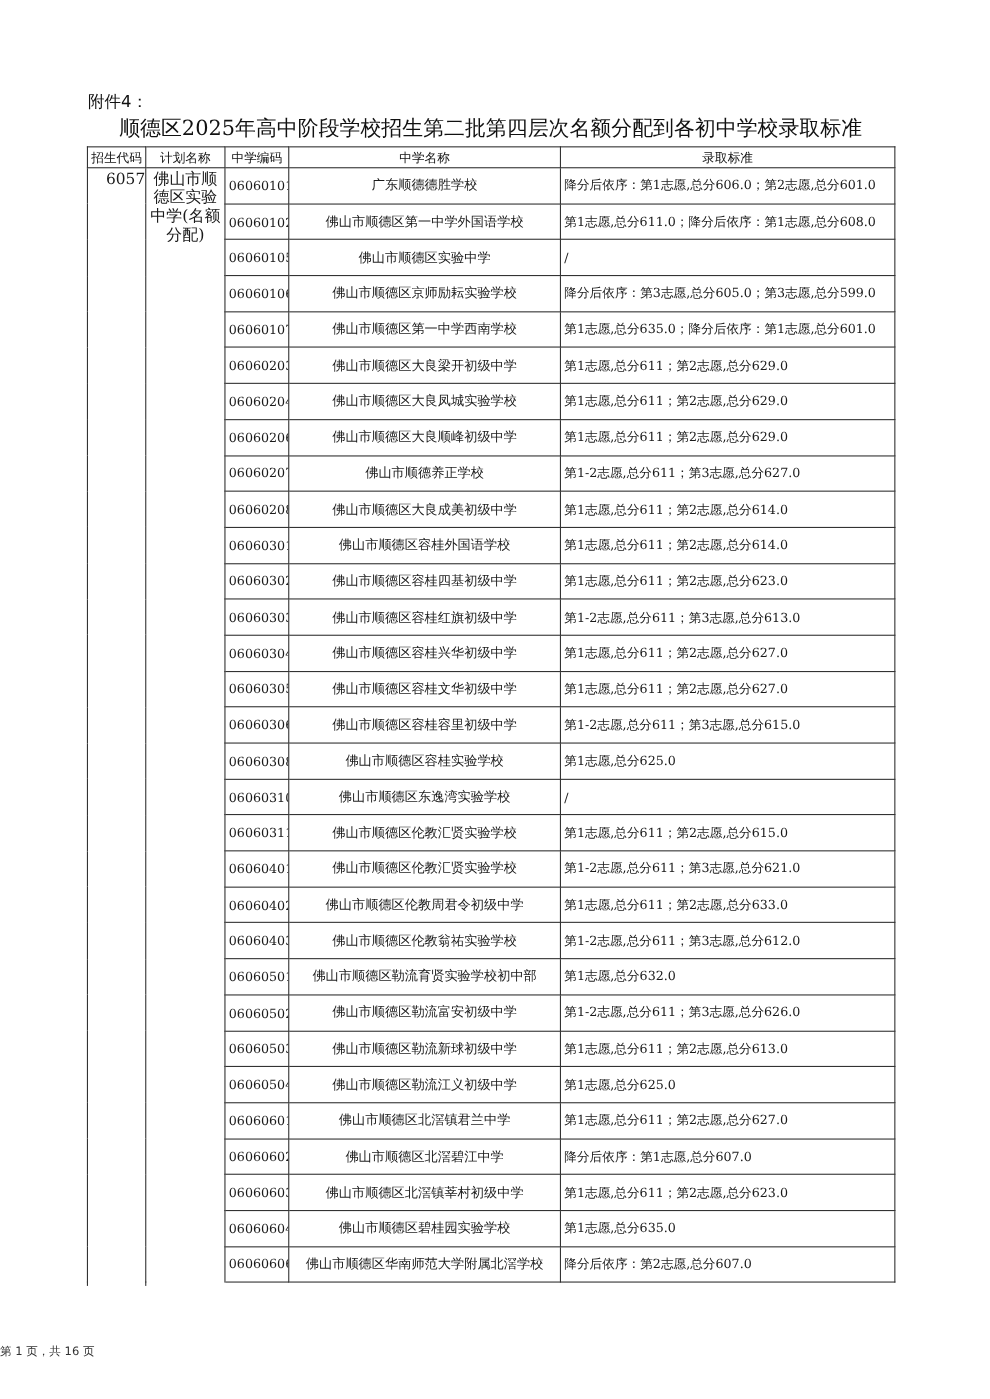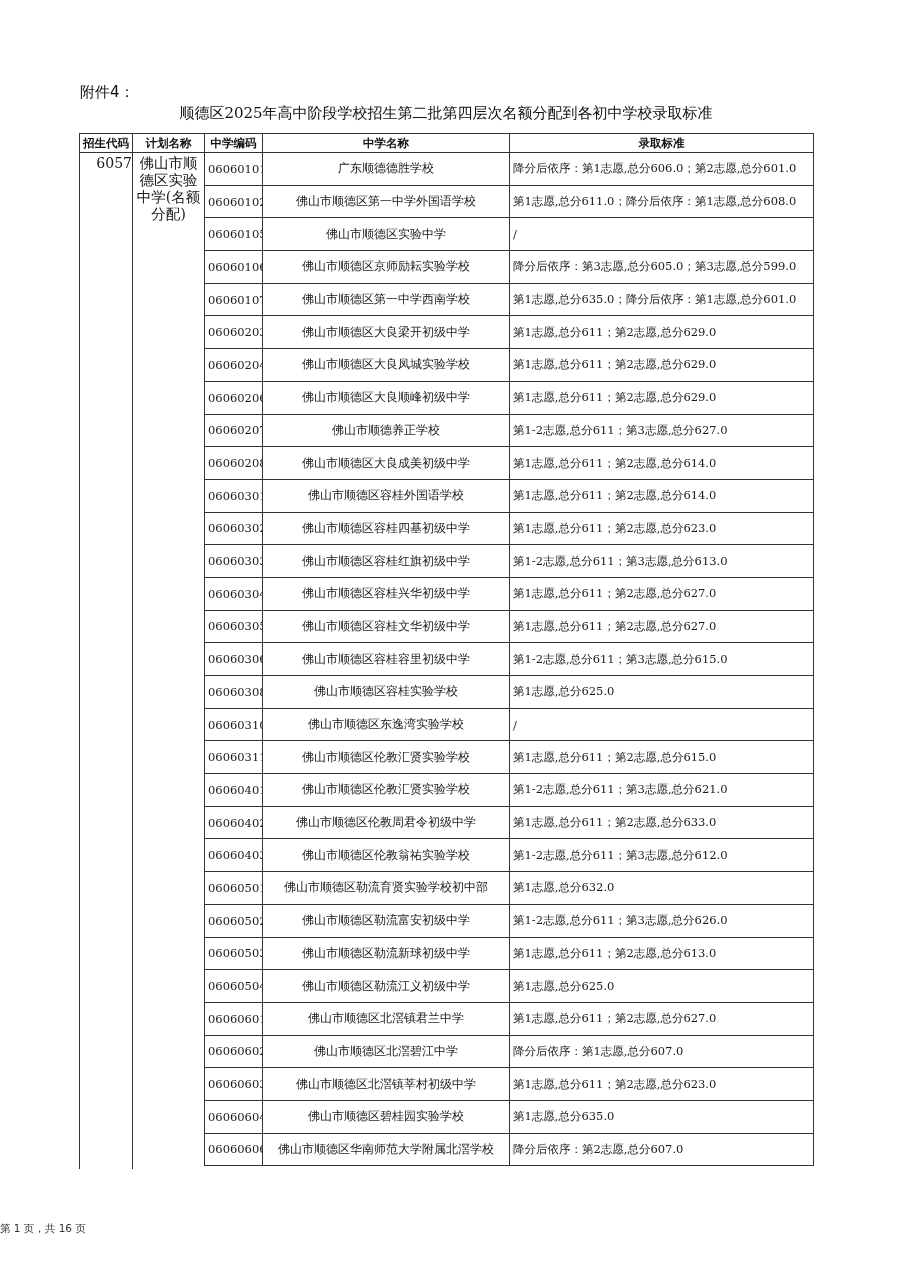--- a/index.html
+++ b/index.html
@@ -1,26 +1,26 @@
 <!DOCTYPE html>
 <html><head>
 <meta charset="utf-8">
 <style>
   html, body { margin:0; padding:0; background:#ffffff; }
   body { width:900px; height:1272px; position:relative; overflow:hidden;
          font-family:"DejaVu Serif","Liberation Serif",serif; color:#1a1a1a; }
   .attach { position:absolute; left:80px; top:83px; font-size:15px;
             font-family:"DejaVu Sans","Liberation Sans",sans-serif; color:#111; }
   .title { position:absolute; left:79px; width:734px; top:104px; text-align:center;
-           font-size:15px; color:#111; letter-spacing:0px; white-space:nowrap; }
+           font-size:19px; color:#111; letter-spacing:0px; white-space:nowrap; }
   table.grid { position:absolute; left:79px; top:133px; border-collapse:collapse;
                table-layout:fixed; width:734px; }
   table.grid td, table.grid th { border:1px solid #333; padding:0; overflow:hidden; white-space:nowrap; }
   table.grid th { height:18px; font-family:"DejaVu Sans","Liberation Sans",sans-serif;
-                  font-weight:bold; font-size:11.5px; color:#111; text-align:center; }
+                  font-weight:normal; font-size:11.5px; color:#111; text-align:center; }
   table.grid tr.row td { height:31.7px; }
   td.code-col { vertical-align:top; text-align:right; font-size:14px; padding-top:2px !important; border-bottom:none !important; }
   td.plan-col { vertical-align:top; text-align:center; font-size:14.5px; line-height:17px; white-space:normal !important; padding:2px 2px 0 2px !important; border-bottom:none !important; }
   td.sch-code { font-size:11.5px; padding-left:3px !important; text-align:left; }
   td.sch-name { font-size:12px; text-align:center; }
   td.criteria { font-size:11.5px; padding-left:3px !important; text-align:left; }
   .ext { position:absolute; top:1165px; height:4px; width:1px; background:#333; }
   .footer { position:absolute; top:1222px; left:0; width:900px; text-align:left;
             font-family:"DejaVu Sans","Liberation Sans",sans-serif; font-size:10.5px; color:#333; }
 </style>

